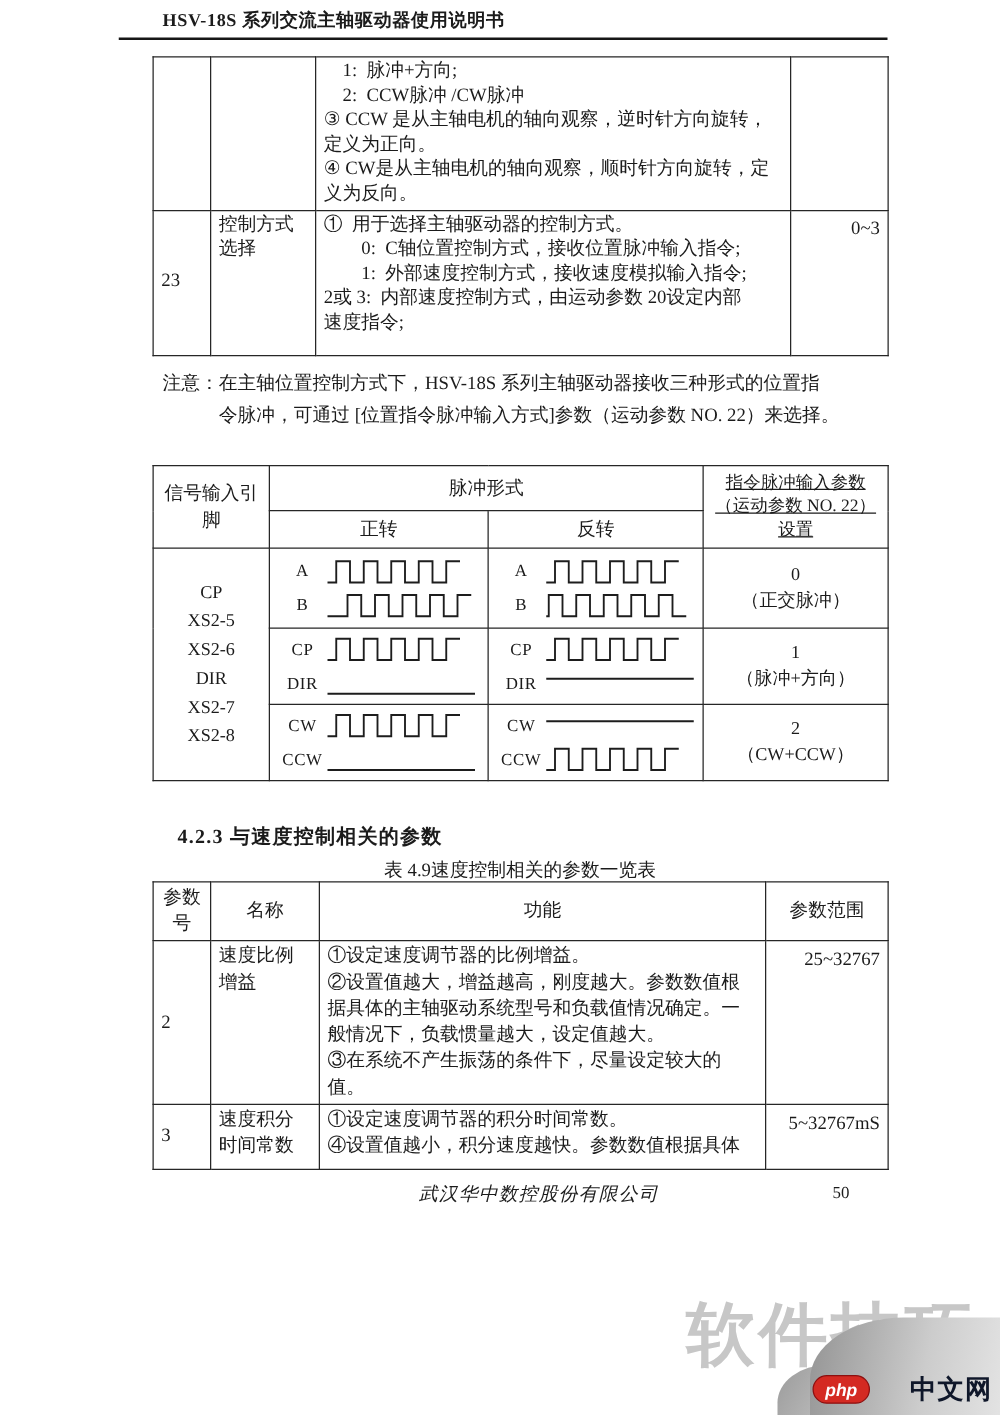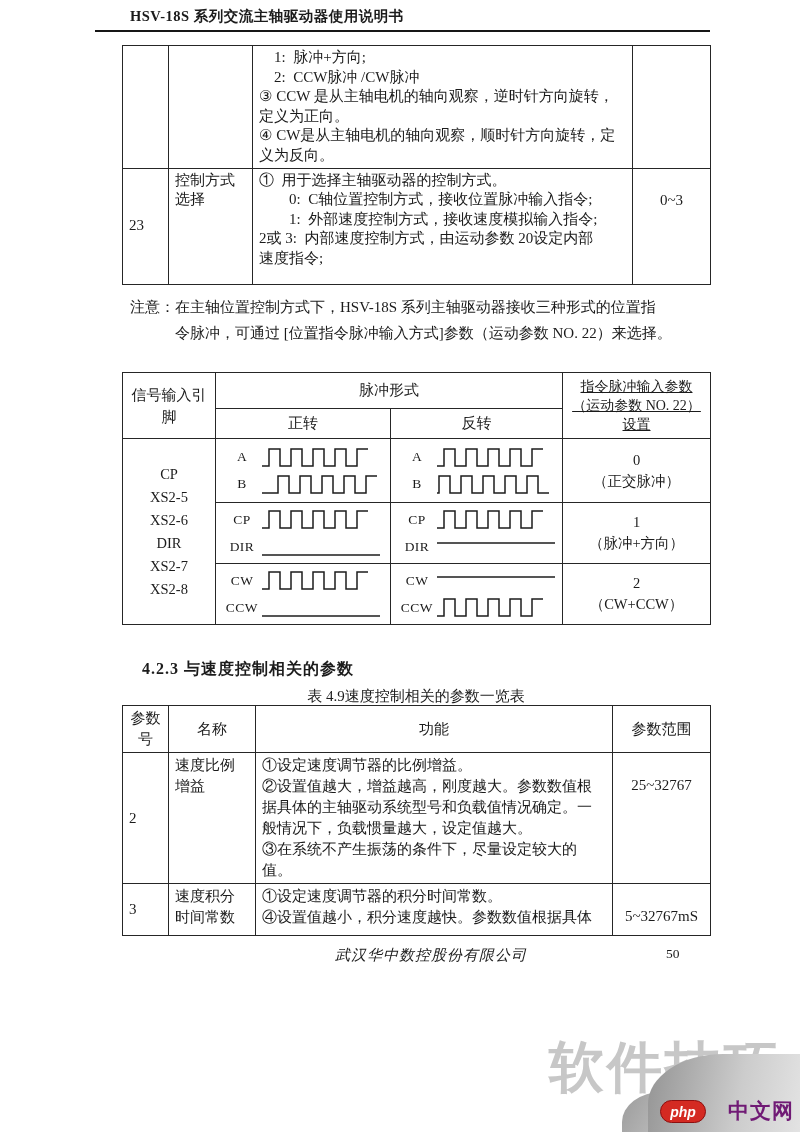--- a/index.html
+++ b/index.html
@@ -19,21 +19,21 @@
 
   
   table { border-collapse:collapse; table-layout:fixed; }
   td { border:1px solid #262626; font-size:15px; vertical-align:top; padding:2px 6px; overflow:hidden; }
   .ln { white-space:pre-wrap; }
 
   
   .tbl-top { position:absolute; left:122px; top:45px; width:588px; }
   .tbl-top td { line-height:19.6px; }
   .td-num  { vertical-align:middle; }
-  .td-range{ text-align:center; vertical-align:top; padding-top:22px; }
+  .td-range{ text-align:right; vertical-align:top; padding-top:5px; }
 
   
   .note { position:absolute; left:130px; top:294px; width:575px; font-size:15px; line-height:26px; }
 
   
   .caption { position:absolute; left:122px; width:588px; text-align:center; font-size:15px; }
   .cap-48 { top:363px; }
   .cap-49 { top:687px; }
   .sec-heading { position:absolute; left:142px; top:659px; font-size:16px; font-weight:700; letter-spacing:1px; }
 
@@ -65,29 +65,29 @@
   .scan-blob {
     position:absolute; right:0; bottom:0; width:152px; height:78px; z-index:2;
     background:linear-gradient(100deg,#949494 0%,#ababab 25%,#cccccc 60%,#e3e3e3 100%);
     border-top-left-radius:75px 50px;
   }
   .scan-blob2 {
     position:absolute; right:118px; bottom:0; width:60px; height:40px; z-index:2;
     background:linear-gradient(120deg,#9b9b9b,#c6c6c6);
     border-top-left-radius:40px 30px;
   }
-  .site-logo { position:absolute; right:6px; bottom:7px; z-index:3; display:flex; align-items:center; gap:22px; }
+  .site-logo { position:absolute; right:6px; bottom:7px; z-index:3; display:flex; align-items:center; gap:12px; }
   .logo-badge {
     display:inline-block; width:46px; height:23px; border-radius:12px;
     color:#ffffff; font-style:italic; font-weight:700; font-size:14px;
     text-align:center; line-height:22px;
     font-family:"Liberation Sans","DejaVu Sans",sans-serif;
     border:1px solid #8d0f0f;
   }
-  .logo-text { font-size:21px; font-weight:700; color:#701a75; font-family:Liberation Serif, serif; letter-spacing:1px; }
+  .logo-text { font-size:21px; font-weight:700; color:#0f172a; font-family:Liberation Serif, serif; letter-spacing:1px;margin-left:20px; }
 </style>
 </head>
 <body>
 
 <div class="page">
 
   <div class="hdr-title">HSV-18S 系列交流主轴驱动器使用说明书</div>
   <div class="hdr-rule"></div>
 
   <table class="tbl-top">

